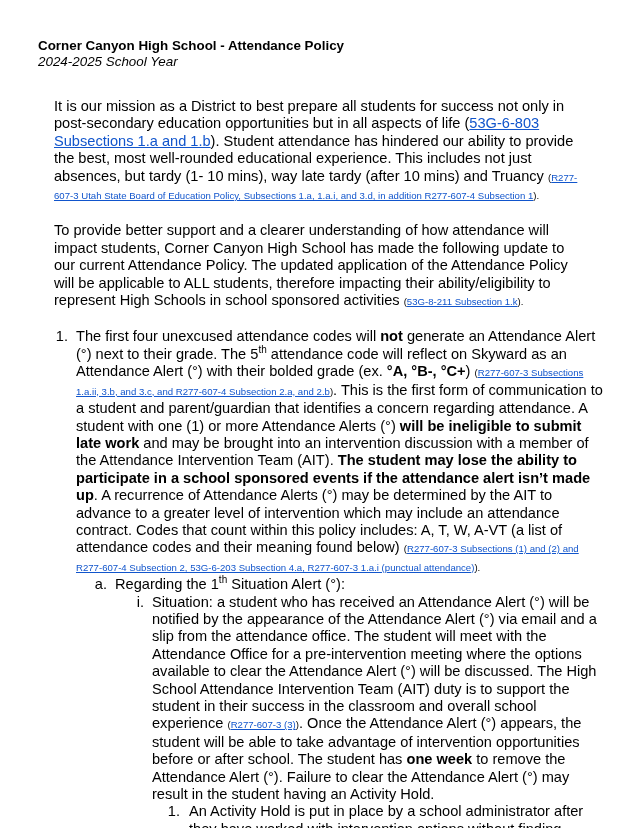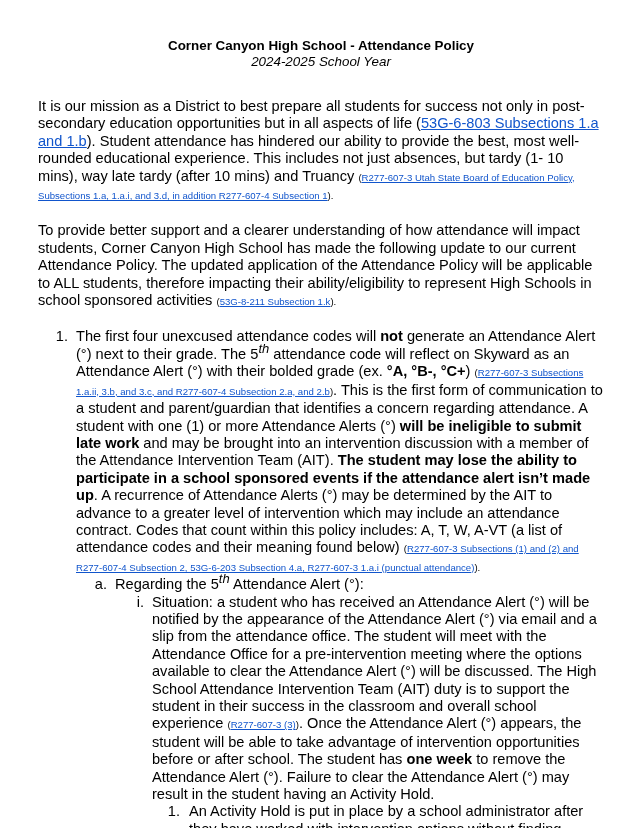--- a/index.html
+++ b/index.html
@@ -4,27 +4,27 @@
 <style>
   html, body { margin: 0; padding: 0; background: #ffffff; }
   body {
     width: 640px; height: 828px; overflow: hidden;
     font-family: "Liberation Sans", sans-serif;
     color: #000000;
     font-size: 14.6px;
     line-height: 17.4px;
   }
   .page { position: relative; padding: 38px 36px 0 38px; }
-  .title { text-align: center; font-weight: bold; font-size: 13.4px; line-height: 16px; margin: 0; }
-  .subtitle { text-align: center; font-style: italic; font-size: 13.4px; line-height: 16px; margin: 0 0 28px 0; }
-  p { margin: 0; }
+  .title { text-align: left; font-weight: bold; font-size: 13.4px; line-height: 16px; margin: 0; }
+  .subtitle { font-style: italic; font-size: 13.4px; line-height: 16px; margin: 0 0 28px 0; }
+  p { margin: 16px; }
   .para { margin-bottom: 18px; }
   a.lnk { color: #1155cc; text-decoration: underline; }
   .tiny { font-size: 9.6px; }
-  sup { font-size: 13px; line-height: 0; vertical-align: super; font-style: italic; }
+  sup { font-size: 10px; line-height: 0; vertical-align: super; }
   b.ul, .ul { }
   .item { position: relative; }
   .marker { position: absolute; text-align: right; }
   .lvl1 { padding-left: 76px; margin-left: -38px; }
   .lvl1 > .marker { left: 38px; width: 30px; }
   .lvl2 { padding-left: 115px; margin-left: -38px; }
   .lvl2 > .marker { left: 58px; width: 49px; }
   .lvl3 { padding-left: 152px; margin-left: -38px; }
   .lvl3 > .marker { left: 100px; width: 44px; }
   .lvl4 { padding-left: 189px; margin-left: -38px; }
@@ -43,21 +43,21 @@
   <p class="para"><span>To provide better support and a clearer understanding of how attendance will impact students, Corner Canyon High School has made the following update to our current Attendance Policy. The updated application of the Attendance Policy will be applicable to ALL students, therefore impacting their ability/eligibility to represent High Schools in school sponsored activities </span><span class="tiny"><span>(</span><a class="lnk" href="#">53G-8-211 Subsection 1.k</a><span>).</span></span></p>
 
 
   <div class="item lvl1">
     <span class="marker">1.</span>
     <div class="content"><span>The first four unexcused attendance codes will </span><b class="ul">not</b><span> generate an Attendance Alert (°) next to their grade. The 5</span><sup>th</sup><span> attendance code will reflect on Skyward as an Attendance Alert (°) with their bolded grade (ex. </span><b>°A, °B-, °C+</b><span>) </span><span class="tiny"><span>(</span><a class="lnk" href="#">R277-607-3 Subsections 1.a.ii, 3.b, and 3.c, and R277-607-4 Subsection 2.a, and 2.b</a><span>)</span></span><span>. This is the first form of communication to a student and parent/guardian that identifies a concern regarding attendance. A student with one (1) or more Attendance Alerts (°) </span><b class="ul">will be ineligible to submit late work</b><span> and may be brought into an intervention discussion with a member of the Attendance Intervention Team (AIT). </span><b class="ul">The student may lose the ability to participate in a school sponsored events if the attendance alert isn’t made up</b><span>. A recurrence of Attendance Alerts (°) may be determined by the AIT to advance to a greater level of intervention which may include an attendance contract. Codes that count within this policy includes: A, T, W, A-VT (a list of attendance codes and their meaning found below) </span><span class="tiny"><span>(</span><a class="lnk" href="#">R277-607-3 Subsections (1) and (2) and R277-607-4 Subsection 2, 53G-6-203 Subsection 4.a, R277-607-3 1.a.i (punctual attendance)</a><span>).</span></span></div>
   </div>
 
   <div class="item lvl2">
     <span class="marker">a.</span>
-    <div class="content"><span>Regarding the 5</span><sup>th</sup><span> Attendance Alert (°):</span></div>
+    <div class="content"><span>Regarding the 1</span><sup>th</sup><span> Situation Alert (°):</span></div>
   </div>
 
   <div class="item lvl3">
     <span class="marker">i.</span>
     <div class="content"><span>Situation: a student who has received an Attendance Alert (°) will be notified by the appearance of the Attendance Alert (°) via email and a slip from the attendance office. The student will meet with the Attendance Office for a pre-intervention meeting where the options available to clear the Attendance Alert (°) will be discussed. The High School Attendance Intervention Team (AIT) duty is to support the student in their success in the classroom and overall school experience </span><span class="tiny"><span>(</span><a class="lnk" href="#">R277-607-3 (3)</a><span>)</span></span><span>. Once the Attendance Alert (°) appears, the student will be able to take advantage of intervention opportunities before or after school. The student has </span><b class="ul">one week</b><span> to remove the Attendance Alert (°). Failure to clear the Attendance Alert (°) may result in the student having an Activity Hold.</span></div>
   </div>
 
   <div class="item lvl4">
     <span class="marker">1.</span>
     <div class="content"><span>An Activity Hold is put in place by a school administrator after they have worked with intervention options without finding success with that process. The Activity Hold will prevent a student’s ability to represent the High School in their sponsored activity. </span></div>

